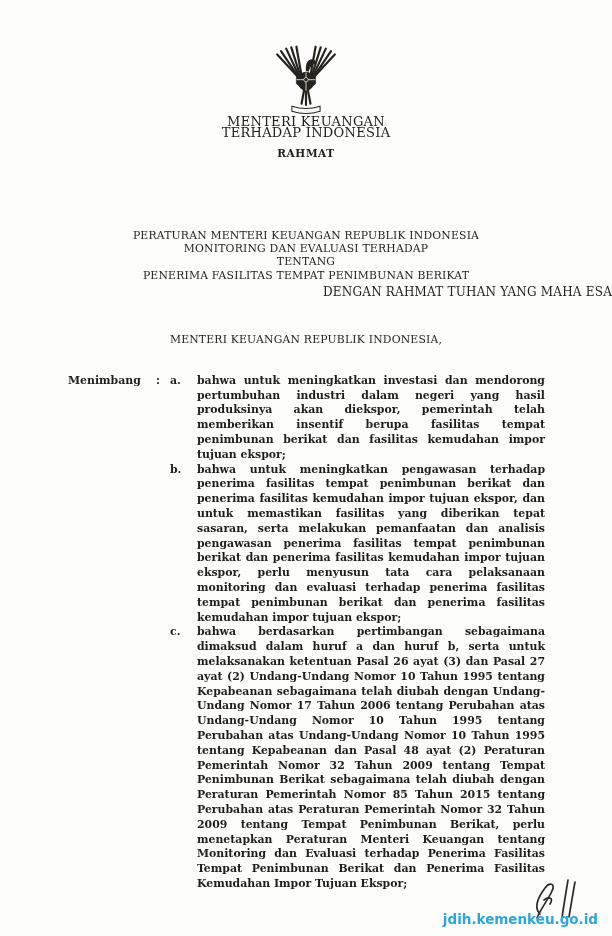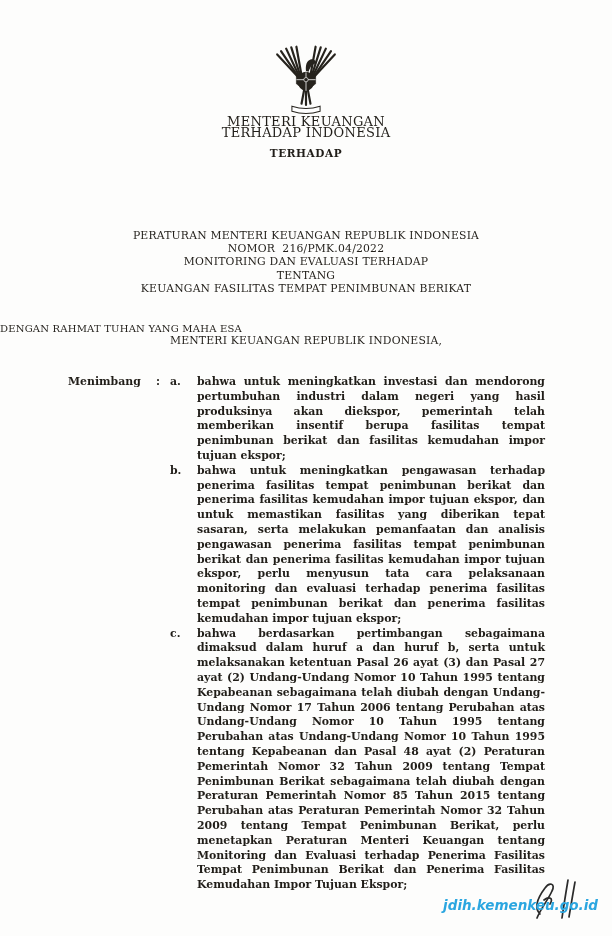--- a/index.html
+++ b/index.html
@@ -33,22 +33,22 @@
 
   
   .title-block { margin-top: 70px; text-align: center; }
   .title-line {
     font-size: 10.8px;
     line-height: 13.2px;
     letter-spacing: 0.2px;
     white-space: pre-wrap;
   }
 
-  .invocation { margin-top: 28px; text-align: left; font-size: 10px; letter-spacing: 0.2px; }
-  .issuer     { margin-top: 0; text-align: center; font-size: 10.8px; letter-spacing: 0.2px; }
+  .invocation { margin-top: 3px; text-align: right; font-size: 12px; letter-spacing: 0.2px; }
+  .issuer     { margin-top: 34px; text-align: center; font-size: 10.8px; letter-spacing: 0.2px; }
 
   
   .considering {
     display: flex;
     align-items: flex-start;
     margin: 28px 67px 0 68px;
     font-size: 10.9px;
     line-height: 14.8px;
     font-weight: bold;
   }
@@ -63,27 +63,26 @@
   .paraf {
     position: absolute;
     right: 28px;
     bottom: 14px;
     width: 54px;
     height: 46px;
   }
   .jdih-link {
     position: absolute;
     right: 14px;
-    bottom: 23px;
+    bottom: 9px;
     font-family: "DejaVu Sans", "Liberation Sans", sans-serif;
     font-size: 13.5px;
     font-weight: bold;
     color: #2ba6e0;
     text-decoration: none;
-    font-style: italic;
   }
 </style>
 </head>
 <body>
 
 <div class="page">
 
   <div class="letterhead">
     <svg class="garuda" viewBox="0 0 100 112" aria-hidden="true">
       <g stroke="#26231d" stroke-width="3.4" stroke-linecap="round">
@@ -111,29 +110,28 @@
 
       <path d="M50 44 L65 49 L65 62 L50 73 L35 62 L35 49 Z" fill="#26231d" stroke="#26231d" stroke-width="1"></path>
       <line x1="35" y1="55.5" x2="65" y2="55.5" stroke="#ffffff" stroke-width="1.2"></line>
       <line x1="50" y1="44" x2="50" y2="73" stroke="#ffffff" stroke-width="1.2"></line>
       <circle cx="50" cy="55.5" r="3.4" fill="#26231d" stroke="#ffffff" stroke-width="1"></circle>
 
       <path d="M28 97 Q50 104 72 97 L72 105 Q50 112 28 105 Z" fill="#ffffff" stroke="#26231d" stroke-width="1.6"></path>
     </svg>
     <div class="ministry-line">MENTERI KEUANGAN</div>
     <div class="ministry-line">TERHADAP INDONESIA</div>
-    <div class="salinan">TERHADAP</div>
+    <div class="salinan">RAHMAT</div>
   </div>
 
   <div class="title-block">
     <div class="title-line">PERATURAN MENTERI KEUANGAN REPUBLIK INDONESIA</div>
-    <div class="title-line">NOMOR  216/PMK.04/2022</div>
     <div class="title-line">MONITORING DAN EVALUASI TERHADAP</div>
     <div class="title-line">TENTANG</div>
-    <div class="title-line">KEUANGAN FASILITAS TEMPAT PENIMBUNAN BERIKAT</div>
+    <div class="title-line">PENERIMA FASILITAS TEMPAT PENIMBUNAN BERIKAT</div>
   </div>
 
   <div class="invocation">DENGAN RAHMAT TUHAN YANG MAHA ESA</div>
   <div class="issuer">MENTERI KEUANGAN REPUBLIK INDONESIA,</div>
 
   <div class="considering">
     <div class="considering-label">Menimbang</div>
     <div class="considering-colon">:</div>
     <ol class="considering-items">
       <li class="considering-item">

